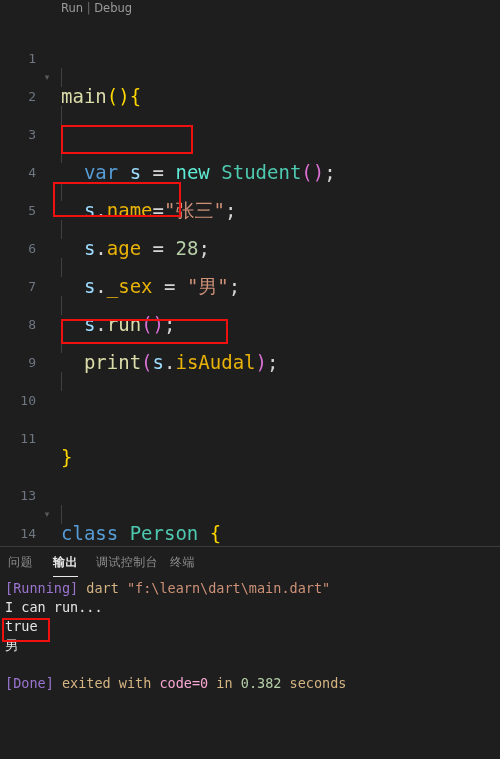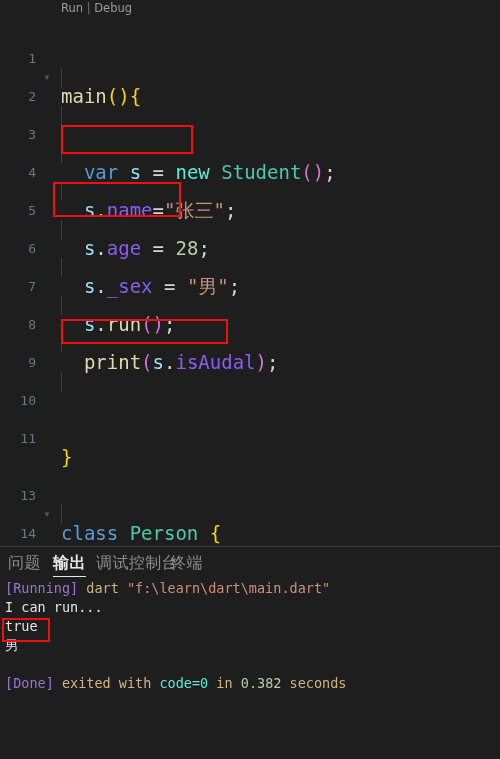--- a/index.html
+++ b/index.html
@@ -87,21 +87,21 @@
     background: #404040;
   }
   .guide.g1 { left: 61px; }
 
   
   .kw      { color: #569cd6; }  
   .ctl     { color: #5eead4; }  
   .type    { color: #4ec9b0; }  
   .fn      { color: #dcdcaa; }  
   .var     { color: #9cdcfe; }  
-  .prop    { color: #8b5cf6; }
+  .prop    { color: #eab308; }
   .str     { color: #ce9178; }  
   .num     { color: #b5cea8; }  
   .cmt     { color: #6a9955; }  
   .punct   { color: #d4d4d4; }
   .br-y    { color: #ffd700; }
   .br-p    { color: #da70d6; }
   .op      { color: #d4d4d4; }
 
   
   #divider {
@@ -126,21 +126,21 @@
     position: absolute;
     left: 0; top: 0;
     width: 500px;
     height: 30px;
   }
   .ptab {
     position: absolute;
     top: 0;
     height: 30px;
     line-height: 31px;
-    font-size: 16px;
+    font-size: 12px;
     font-family: "DejaVu Sans", "Liberation Sans", sans-serif;
     color: #8c8c8c;
     letter-spacing: 0.4px;
     cursor: pointer;
   }
   .ptab.active {
     color: #e7e7e7;
     font-weight: bold;
   }
   .ptab.active::after {
@@ -165,21 +165,21 @@
     height: 19px;
     line-height: 19px;
     font-size: 13.5px;
     white-space: pre;
     font-family: "DejaVu Sans Mono", "Liberation Mono", monospace;
     color: #cccccc;
   }
   .t-tag    { color: #9b74d0; }
   .t-str    { color: #ce9178; }
   .t-white  { color: #e5e5e5; }
-  .t-mag    { color: #5eead4; margin-top: 18px; }
+  .t-mag    { color: #f9a8d4; margin-top: 18px; }
   .t-green  { color: #b5cea8; }
   .t-dim    { color: #d4b483; }
 
   
   .redbox {
     position: absolute;
     border: 2px solid #f01010;
     box-sizing: border-box;
     pointer-events: none;
   }

